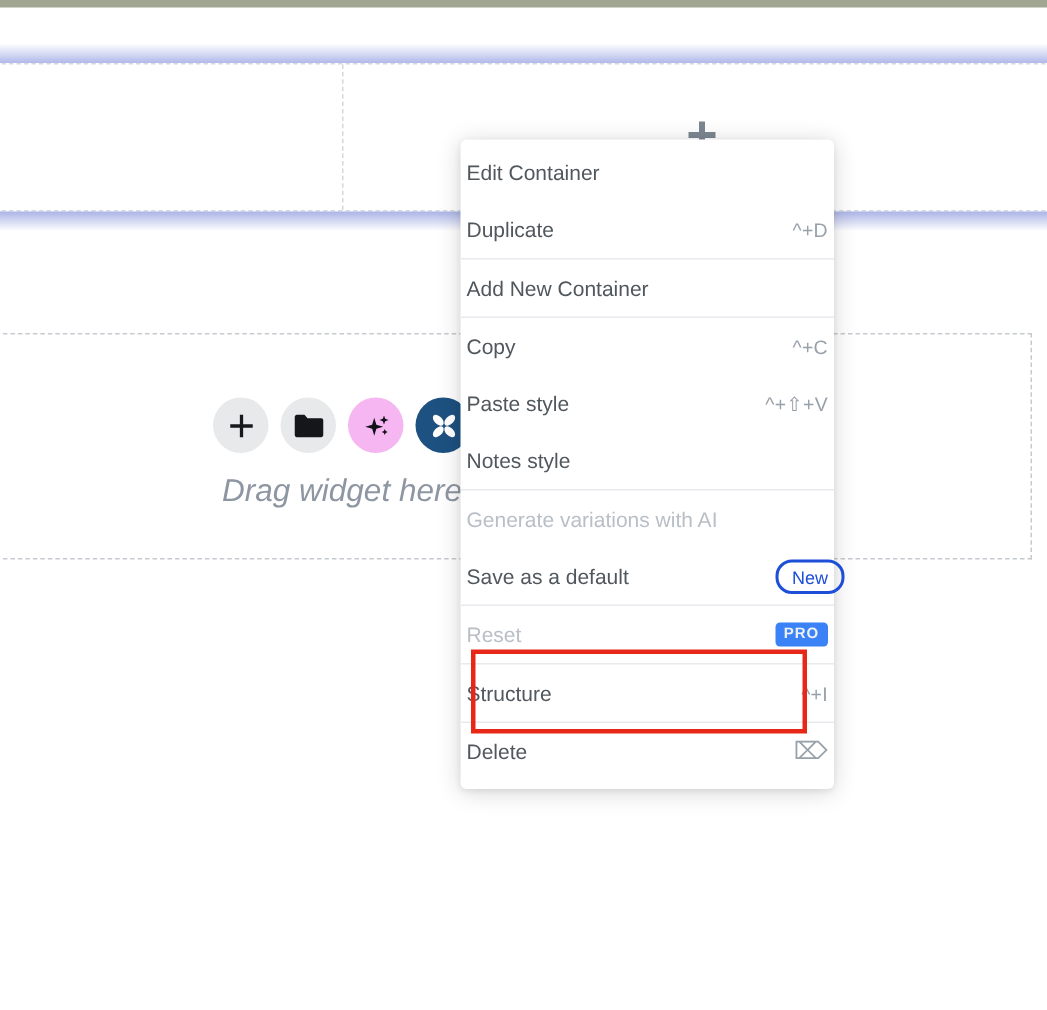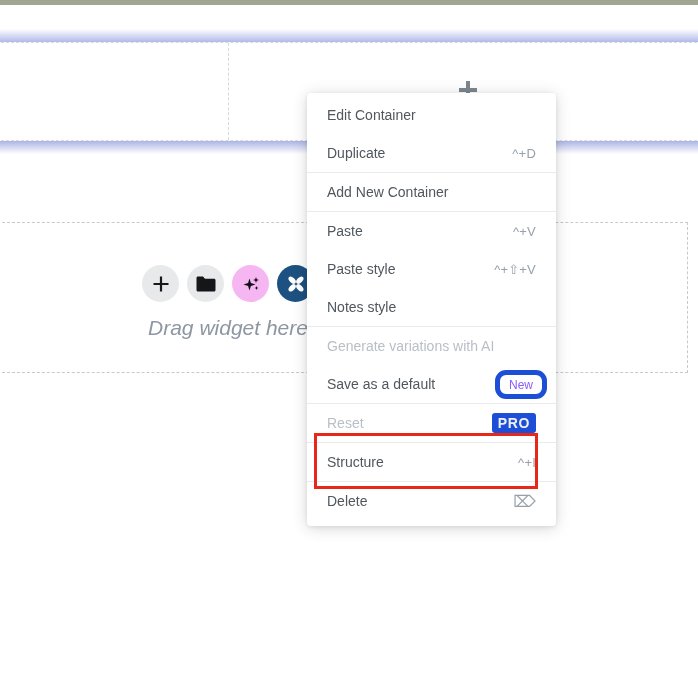--- a/index.html
+++ b/index.html
@@ -61,40 +61,40 @@
   .add-handle .bar  { position: absolute; left: 0; top: 7px; width: 18px; height: 4px; background: #7c8791; }
   
   .menu {
     position: absolute; left: 307px; top: 93px; width: 249px;
     background: #ffffff; border-radius: 4px;
     box-shadow: 0 2px 16px rgba(0,0,0,0.16), 0 1px 4px rgba(0,0,0,0.08);
     padding: 3px 0 6px 0; z-index: 2;
   }
   .menu-item {
     height: 38px; display: flex; align-items: center;
-    padding: 0 20px; font-size: 14px; color: #50575d; cursor: pointer;
+    padding: 0 4px; font-size: 14px; color: #50575d; cursor: pointer;
     white-space: nowrap;
     text-align: center;
   }
   .menu-item.disabled { color: #b8bfc6; cursor: default; }
   .menu-item .shortcut {
     margin-left: auto; font-size: 13px; color: #98a1aa; letter-spacing: 0.2px;
   }
   .menu-item .shortcut.del-glyph { font-size: 16px; }
   .menu-divider { height: 1px; background: #e8eaed; }
   .badge-new {
     margin-left: auto; margin-right: -11px;
-    border: 5px solid #1d4ed8; color: #8b5cf6;
+    border: 2px solid #1d4ed8; color: #1d4ed8;
     font-size: 12px; line-height: 1; padding: 4px 9px 3px 9px;
     border-radius: 11px;
   }
   .badge-pro {
     margin-left: auto;
-    background: #1d4ed8; color: #eef1f3;
-    font-size: 14px; font-weight: bold; letter-spacing: 0.6px;
+    background: #3b82f6; color: #eef1f3;
+    font-size: 10px; font-weight: bold; letter-spacing: 0.6px;
     padding: 3px 6px; border-radius: 3px; line-height: 1;
   }
   .red-rect {
     position: absolute; left: 314px; top: 433px; width: 224px; height: 56px;
     border: 3px solid #e72718; z-index: 3; pointer-events: none;
   }
   svg { display: block; }
 </style>
 </head>
 <body>
@@ -163,22 +163,22 @@
   <div class="menu-item">
     <span>Duplicate</span>
     <span class="shortcut">^+D</span>
   </div>
   <div class="menu-divider"></div>
   <div class="menu-item">
     <span>Add New Container</span>
   </div>
   <div class="menu-divider"></div>
   <div class="menu-item">
-    <span>Paste</span>
-    <span class="shortcut">^+V</span>
+    <span>Copy</span>
+    <span class="shortcut">^+C</span>
   </div>
   <div class="menu-item">
     <span>Paste style</span>
     <span class="shortcut">^+⇧+V</span>
   </div>
   <div class="menu-item">
     <span>Notes style</span>
   </div>
   <div class="menu-divider"></div>
   <div class="menu-item disabled">

